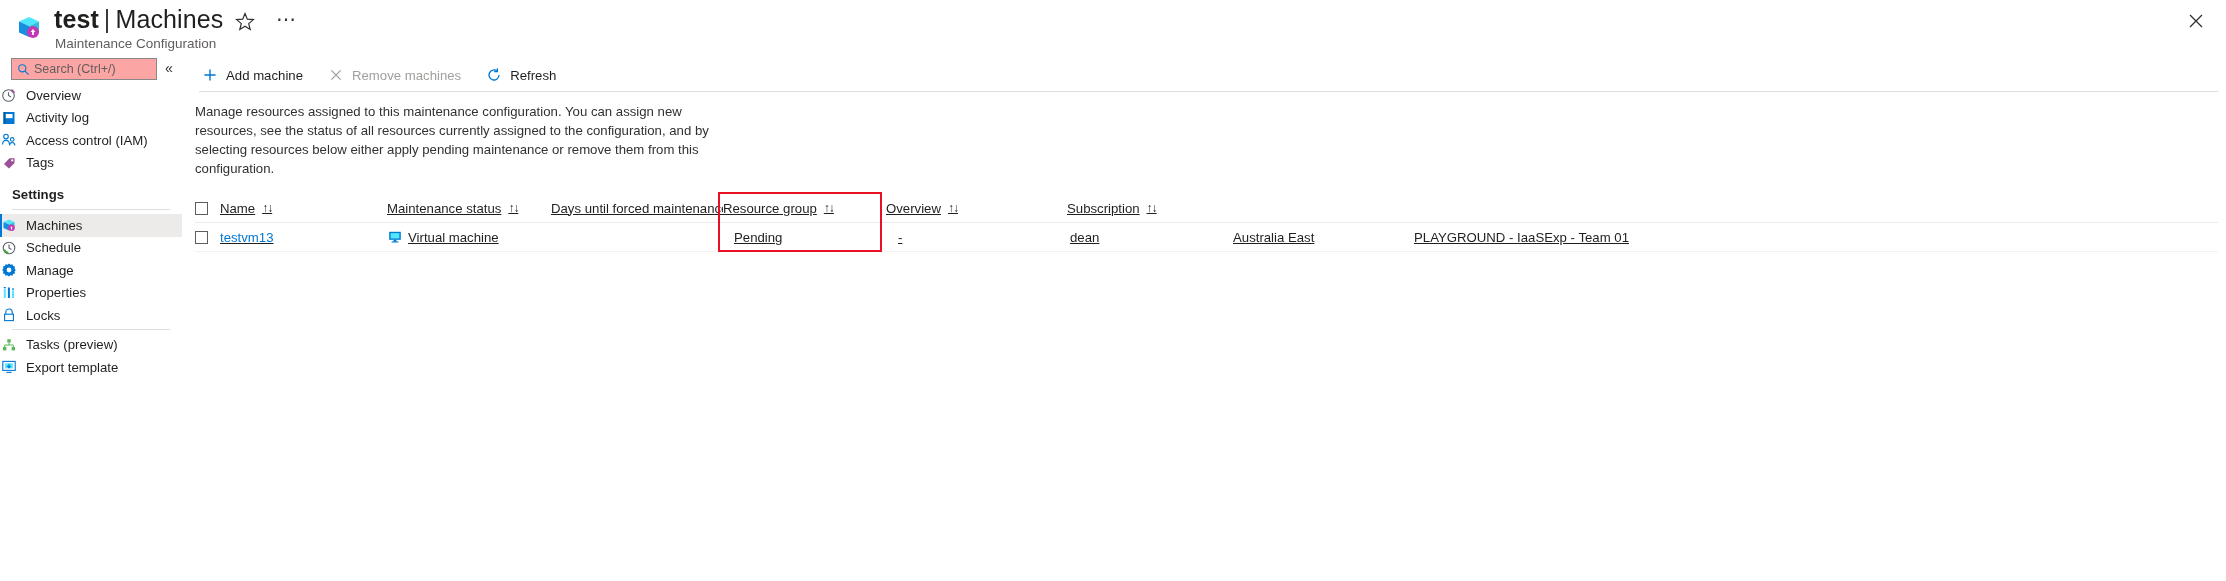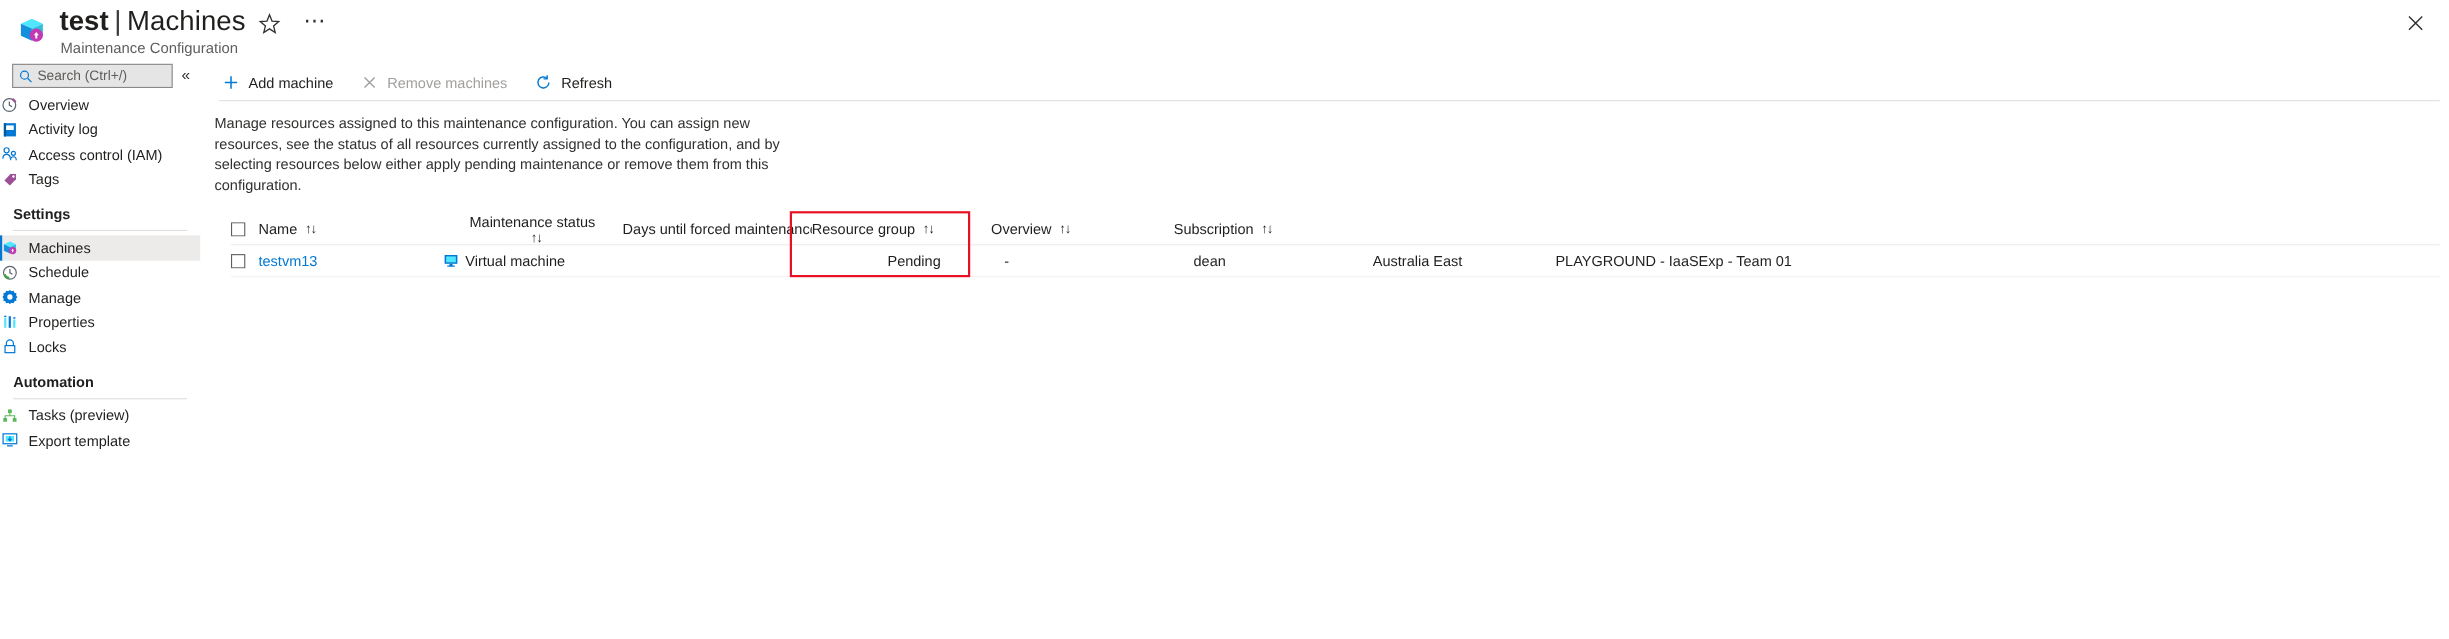--- a/index.html
+++ b/index.html
@@ -21,21 +21,21 @@
   .hdr-title .sep  { font-weight: 400; color:#3b3a39; padding: 0 5px; }
   .hdr-title .light{ font-weight: 400; }
   .hdr-sub { position: absolute; left: 55px; top: 36px; font-size: 13.5px; color: #605e5c; white-space: nowrap; }
   .hdr-star { position: absolute; left: 233px; top: 10px; width: 24px; height: 24px; cursor:pointer; }
   .hdr-ellip { position: absolute; left: 274px; top: 10px; width: 24px; height: 24px; font-size: 20px; color:#323130; text-align:center; line-height: 18px; cursor: pointer; }
   .hdr-close { position: absolute; right: 17px; top: 8px; width: 26px; height: 26px; cursor: pointer; }
 
   
   .sidebar { position: absolute; left: 0; top: 58px; width: 182px; height: 523px; background:#fff; }
   .search-wrap { position: absolute; left: 11px; top: 0px; width: 146px; height: 22px;
-      border: 1px solid #8a8886; background:#e5e5e5; display:flex; align-items:center; }
+      border: 1px solid #8a8886; background:#fca5a5; display:flex; align-items:center; }
   .search-ico { width: 16px; margin-left: 3px; display:flex; align-items:center; justify-content:center; }
   .search-input { border:0; outline:0; font-size: 12.5px; color:#605e5c; font-family:"Liberation Sans", sans-serif;
       background:transparent; width: 120px; padding-left: 3px; }
   .search-input::placeholder { color:#605e5c; }
   .collapse-btn { position:absolute; left: 165px; top: 2px; font-size: 14px; color:#323130; cursor:pointer; }
 
   .nav { position: absolute; left: 0; top: 26px; width: 182px; }
   .nav-item { position: relative; display:flex; align-items:center; height: 22.5px; padding-left: 0; cursor: pointer; }
   .nav-item.sel { background:#edebe9; }
   .nav-item.sel::before { content:""; position:absolute; left:0; top:0; bottom:0; width:2px; background:#0078d4; }
@@ -50,37 +50,37 @@
   .cmd { display:flex; align-items:center; height: 30px; padding: 0 11px 0 2px; margin-right: 11px; cursor:pointer; white-space:nowrap; }
   .cmd.disabled { cursor: default; }
   .cmd-ico { width: 18px; height: 18px; margin-right: 7px; display:flex; align-items:center; justify-content:center; }
   .cmd-lbl { font-size: 13.2px; color:#201f1e; }
   .cmd.disabled .cmd-lbl { color:#a19f9d; }
   .cmd-sep { position:absolute; left: 17px; top: 33px; right: 8px; height: 1px; background:#e1dfdd; }
 
   .desc { position:absolute; left: 13px; top: 44px; width: 530px; font-size: 13.2px; line-height: 19px; color:#323130; }
 
   
-  .tbl { position:absolute; left: 28px; top: 136px; right: 8px; }
+  .tbl { position:absolute; left: 13px; top: 136px; right: 8px; text-decoration: underline; }
   .thead { display:flex; align-items:center; height: 29px; border-bottom: 1px solid #edebe9; }
   .tbody-row { display:flex; align-items:center; height: 29px; border-bottom: 1px solid #f3f2f1; }
   .cell { font-size: 13.2px; color:#201f1e; display:flex; align-items:center; white-space:nowrap; overflow:hidden; }
   .th { font-weight: 400; color:#201f1e; cursor:pointer; }
   .sort-ico { margin-left: 7px; font-size: 12px; color:#201f1e; letter-spacing:-1px; }
   .chk { width: 13px; height: 13px; border: 1px solid #605e5c; background:#fff; flex:0 0 auto; cursor:pointer; }
   .chk.hdr { border-color:#605e5c; }
 
   .c-check { width: 25px; }
   .c-name  { width: 167px; }
   .c-type  { width: 347px; }
-  .c-mstat { width: 164px; flex-direction: column; }
+  .c-mstat { width: 164px; }
   .c-days  { width: 172px; }
   .c-rg    { width: 163px; align-items: center; }
   .c-loc   { width: 166px; }
-  .c-sub   { width: 300px; }
+  .c-sub   { width: 300px; margin-left: 15px; }
 
   .link { color:#0078d4; cursor:pointer; }
   .vm-ico { width: 15px; height: 15px; margin-right: 6px; display:flex; align-items:center; justify-content:center; flex:0 0 auto; }
 
   
   .annot { position:absolute; border: 2px solid #e81123; pointer-events:none; }
 </style>
 </head>
 <body>
 
@@ -232,21 +232,20 @@
       <div class="nav-item">
         <span class="nav-ico">
           <svg width="16" height="16" viewBox="0 0 16 16">
             <path d="M4.8 7.2 L4.8 5.2 a3.2 3.2 0 0 1 6.4 0 L11.2 7.2" fill="none" stroke="#0078d4" stroke-width="1.1"></path>
             <rect x="3.6" y="7.2" width="8.8" height="6.4" fill="none" stroke="#0078d4" stroke-width="1.1"></rect>
           </svg>
         </span>
         <span class="nav-lbl">Locks</span>
       </div>
 
-      <div class="nav-group">Automation</div>
       <div class="nav-rule"></div>
 
       <div class="nav-item">
         <span class="nav-ico">
           <svg width="16" height="16" viewBox="0 0 16 16">
             <rect x="6.3" y="2.2" width="3.4" height="3.4" fill="#5bb75b"></rect>
             <rect x="2" y="10" width="3.4" height="3.4" fill="#5bb75b"></rect>
             <rect x="10.6" y="10" width="3.4" height="3.4" fill="#5bb75b"></rect>
             <path d="M8 5.6 L8 8 M3.7 10 L3.7 8 L12.3 8 L12.3 10" stroke="#5bb75b" stroke-width="1" fill="none"></path>
           </svg>

